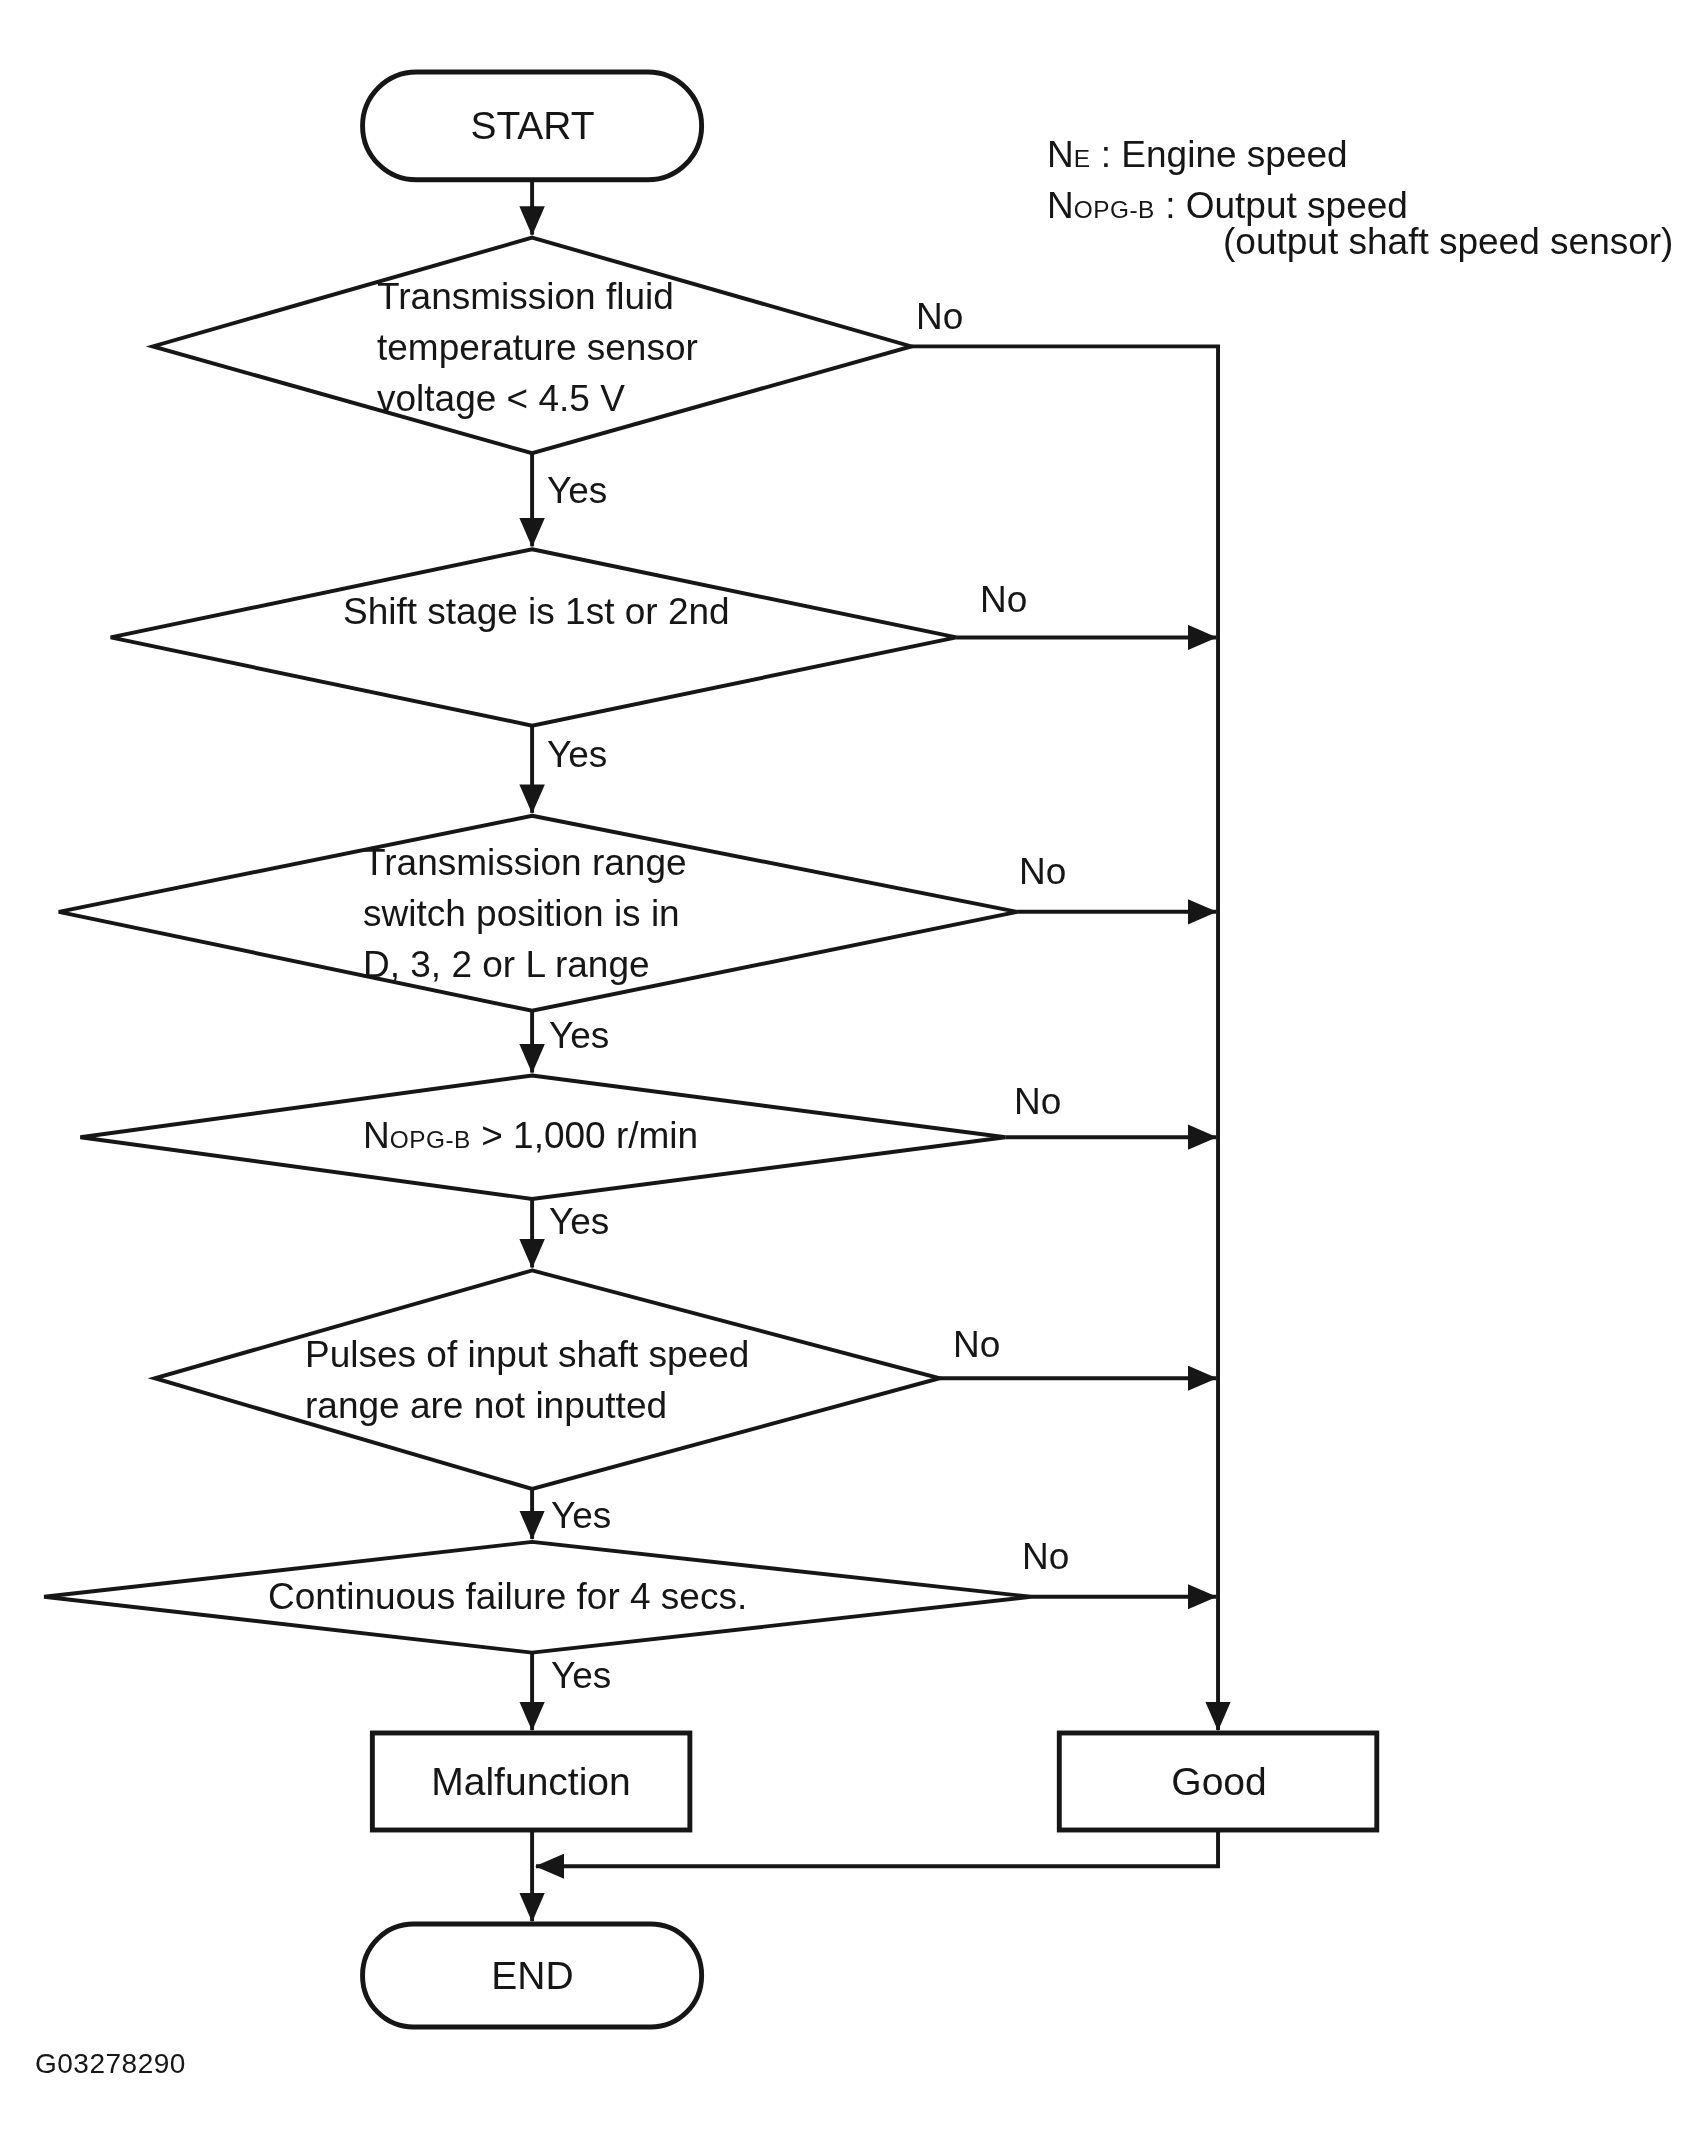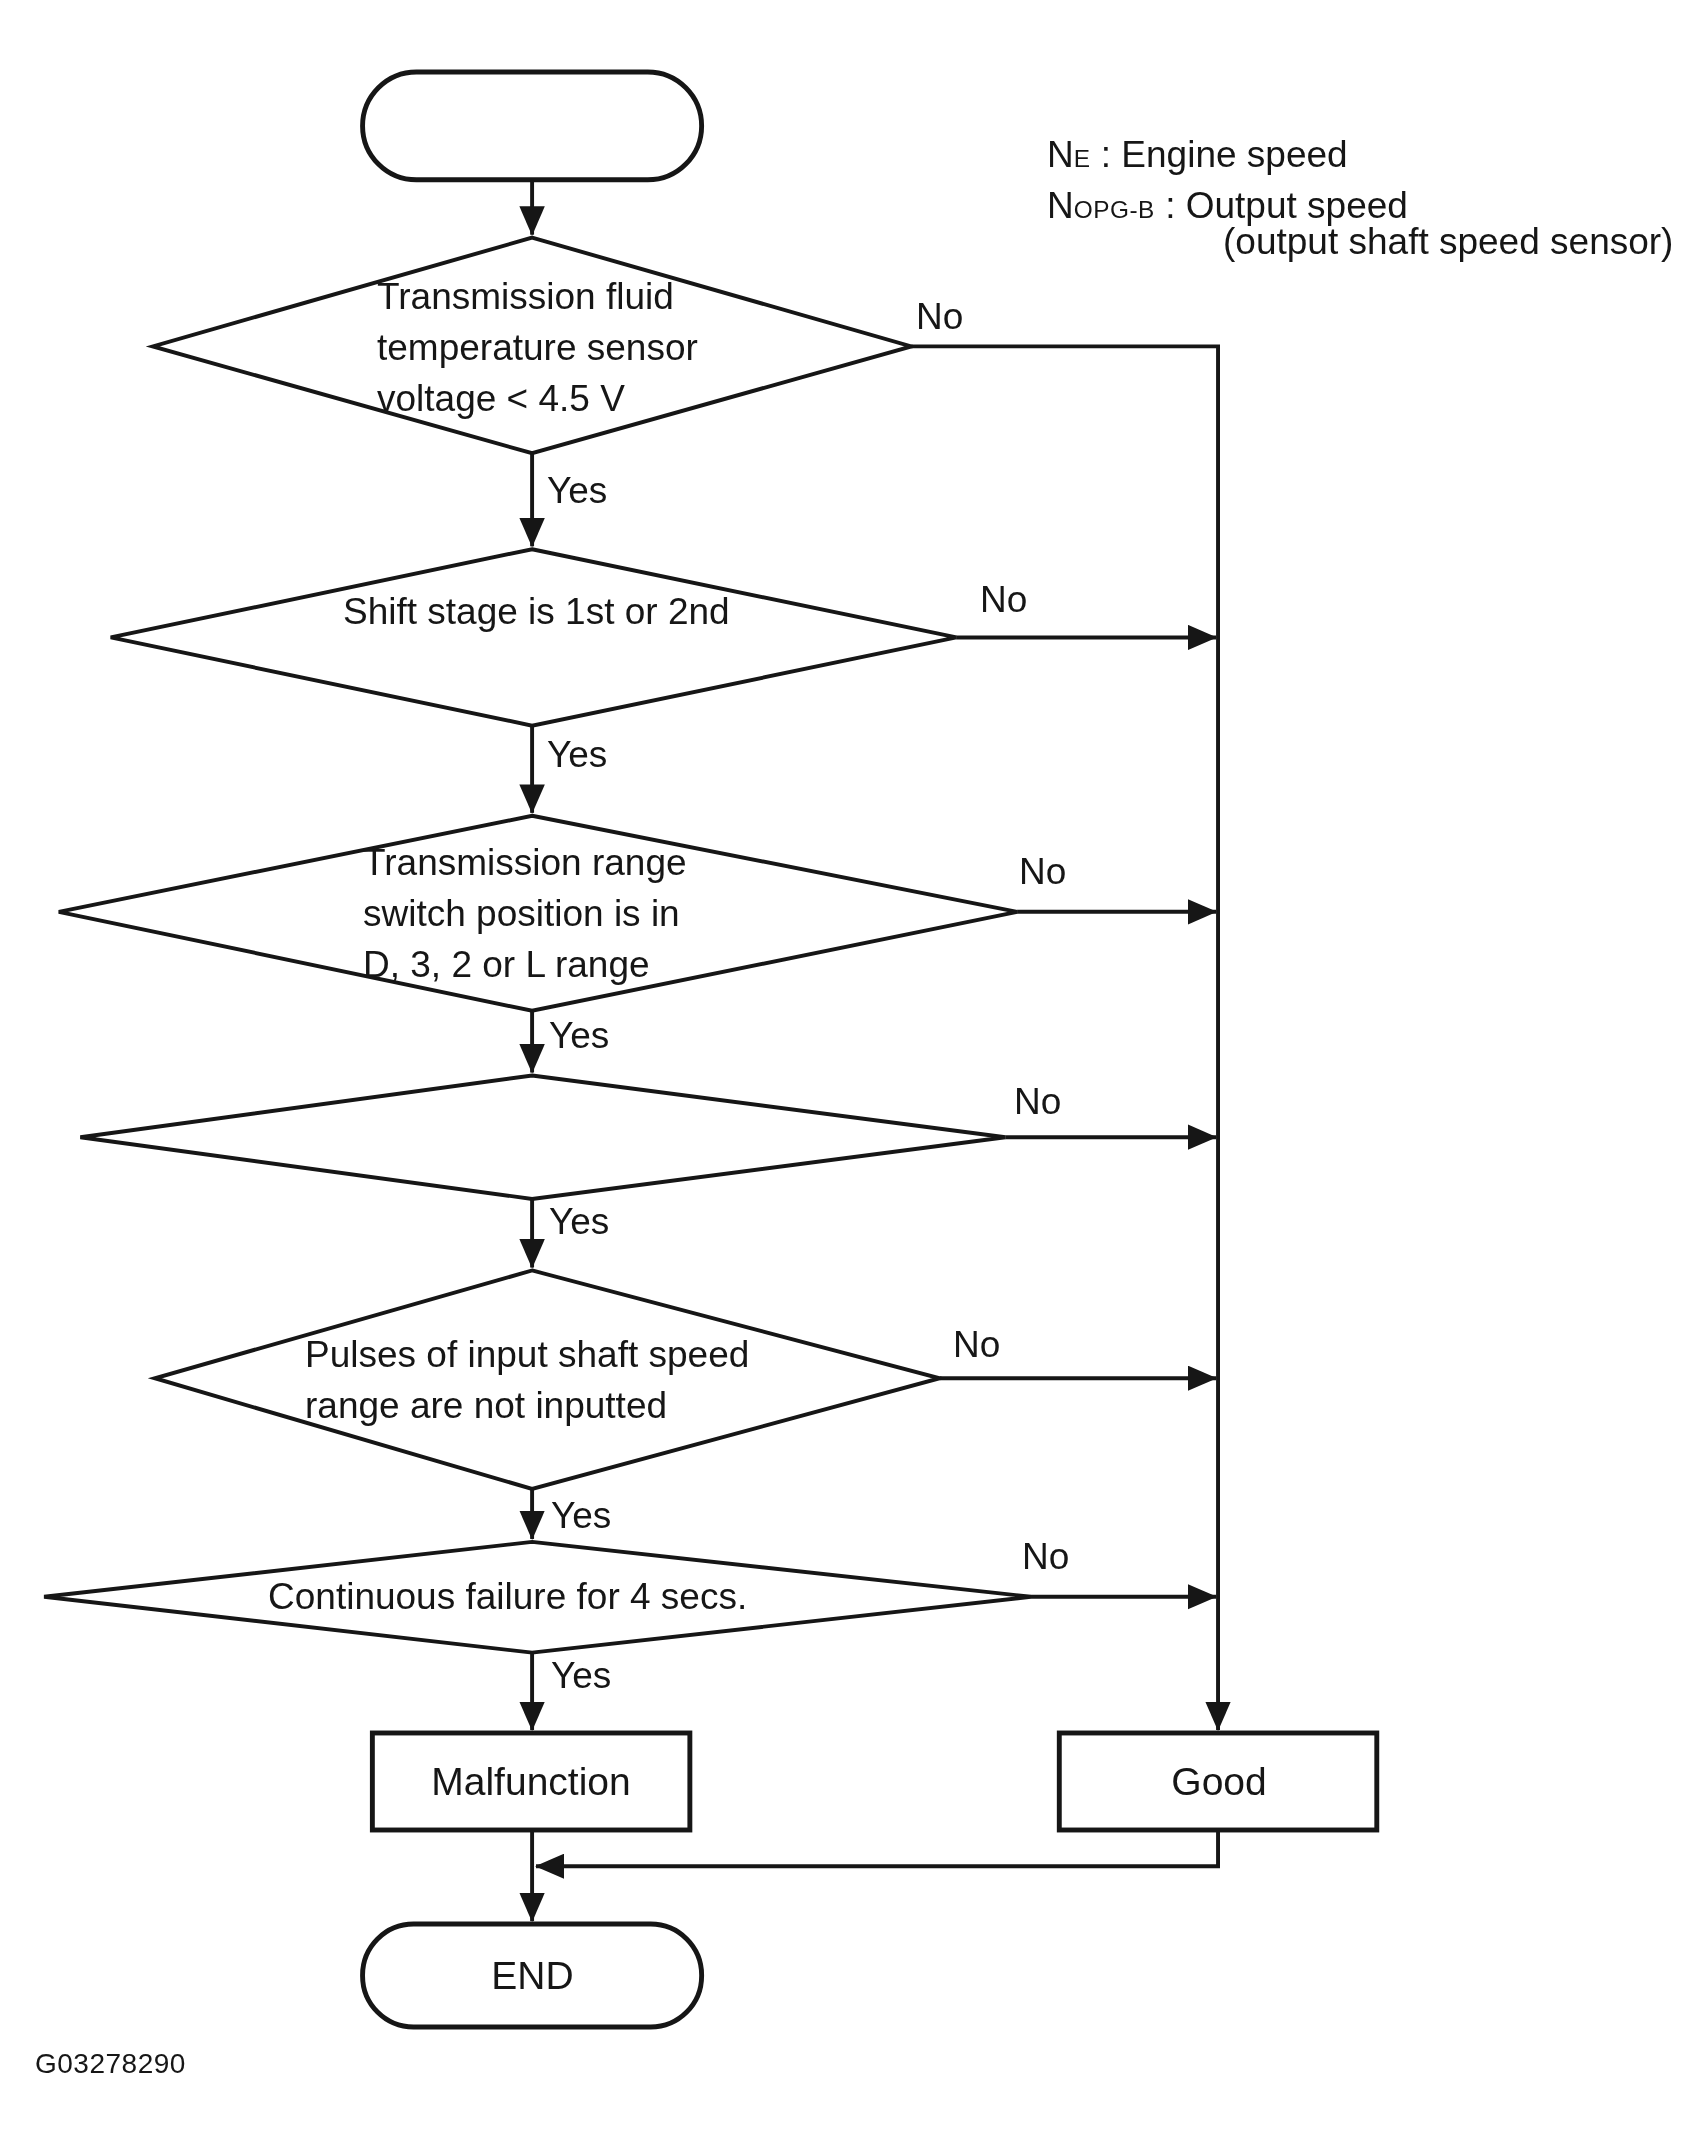--- a/index.html
+++ b/index.html
@@ -72,20 +72,21 @@
     <rect class="shape outcome" x="380" y="1768" width="324" height="99"></rect>
     <rect class="shape outcome" x="1081" y="1768" width="324" height="99"></rect>
 
     <polyline class="conn" points="1243,1867 1243,1904 547,1904" marker-end="url(#ah)"></polyline>
 
     <path class="conn" d="M543,1867 L543,1960" marker-end="url(#ah)"></path>
 
     <rect class="shape terminal" x="370" y="1963" width="346" height="105" rx="52" ry="52"></rect>
   </svg>
 
+  <div class="centerbox" style="left:363px;top:72px;width:339px;height:108px">START</div>
   <div class="centerbox" style="left:363px;top:1924px;width:339px;height:103px">END</div>
 
   <div class="txt" style="left:1047px;top:133px">
     <span>N</span><span class="subsc">E</span><span> : Engine speed</span>
   </div>
   <div class="txt" style="left:1047px;top:184px">
     <span>N</span><span class="subsc">OPG-B</span><span> : Output speed</span>
   </div>
   <div class="txt" style="left:1223px;top:220px">(output shaft speed sensor)</div>
 
@@ -98,20 +99,25 @@
   <div class="dlabel" style="left:343px;top:586px">
     <div>Shift stage is 1st or 2nd</div>
   </div>
 
   <div class="dlabel" style="left:363px;top:837px">
     <div>Transmission range</div>
     <div>switch position is in</div>
     <div>D, 3, 2 or L range</div>
   </div>
 
+  <div class="dlabel" style="left:363px;top:1110px">
+    <div>
+      <span>N</span><span class="subsc">OPG-B</span><span> &gt; 1,000 r/min</span>
+    </div>
+  </div>
 
   <div class="dlabel" style="left:305px;top:1329px">
     <div>Pulses of input shaft speed</div>
     <div>range are not inputted</div>
   </div>
 
   <div class="dlabel" style="left:268px;top:1571px">Continuous failure for 4 secs.</div>
 
   <div class="txt" style="left:547px;top:469px">Yes</div>
   <div class="txt" style="left:547px;top:733px">Yes</div>

